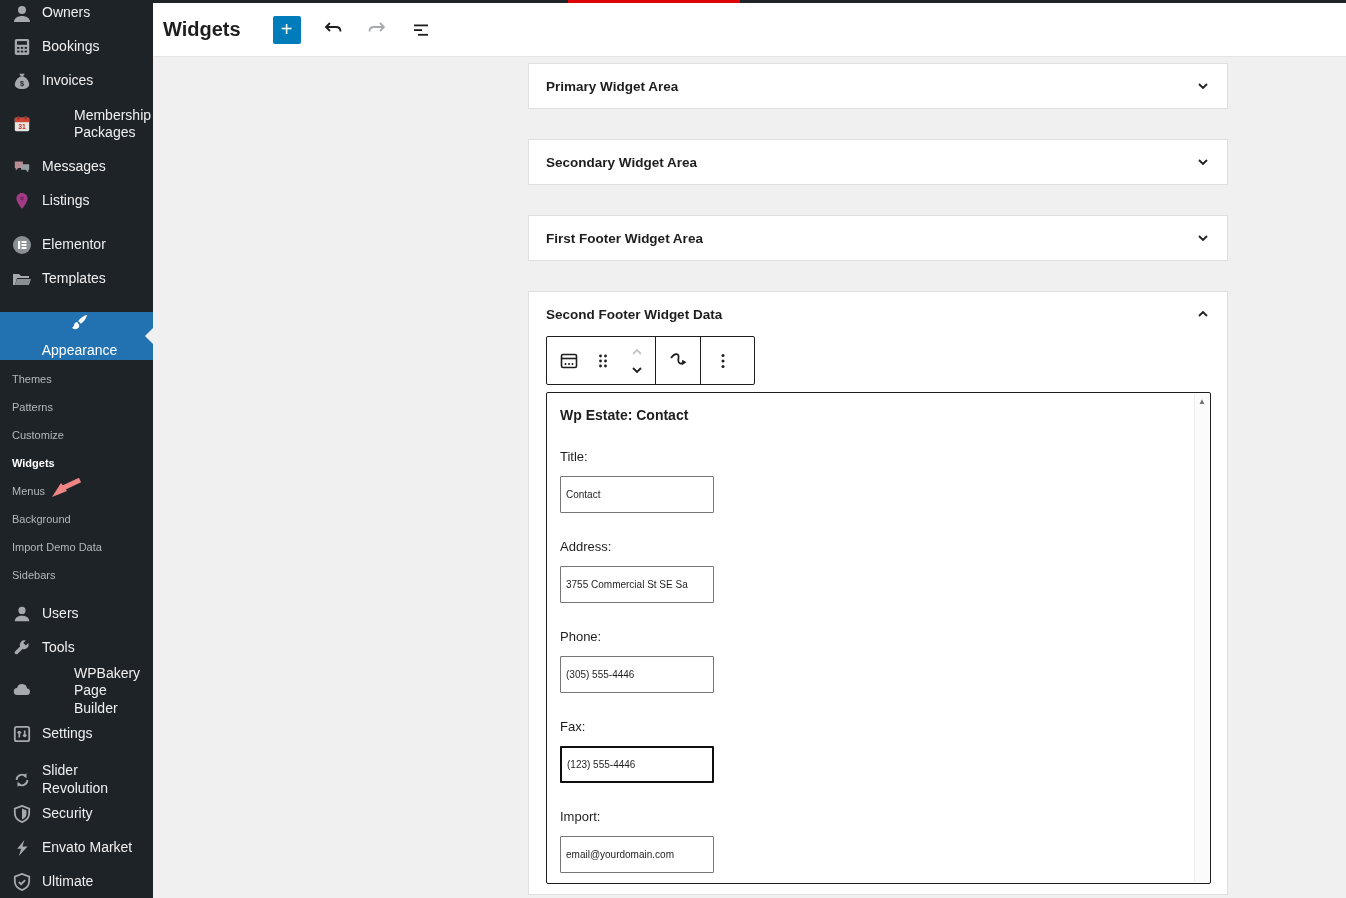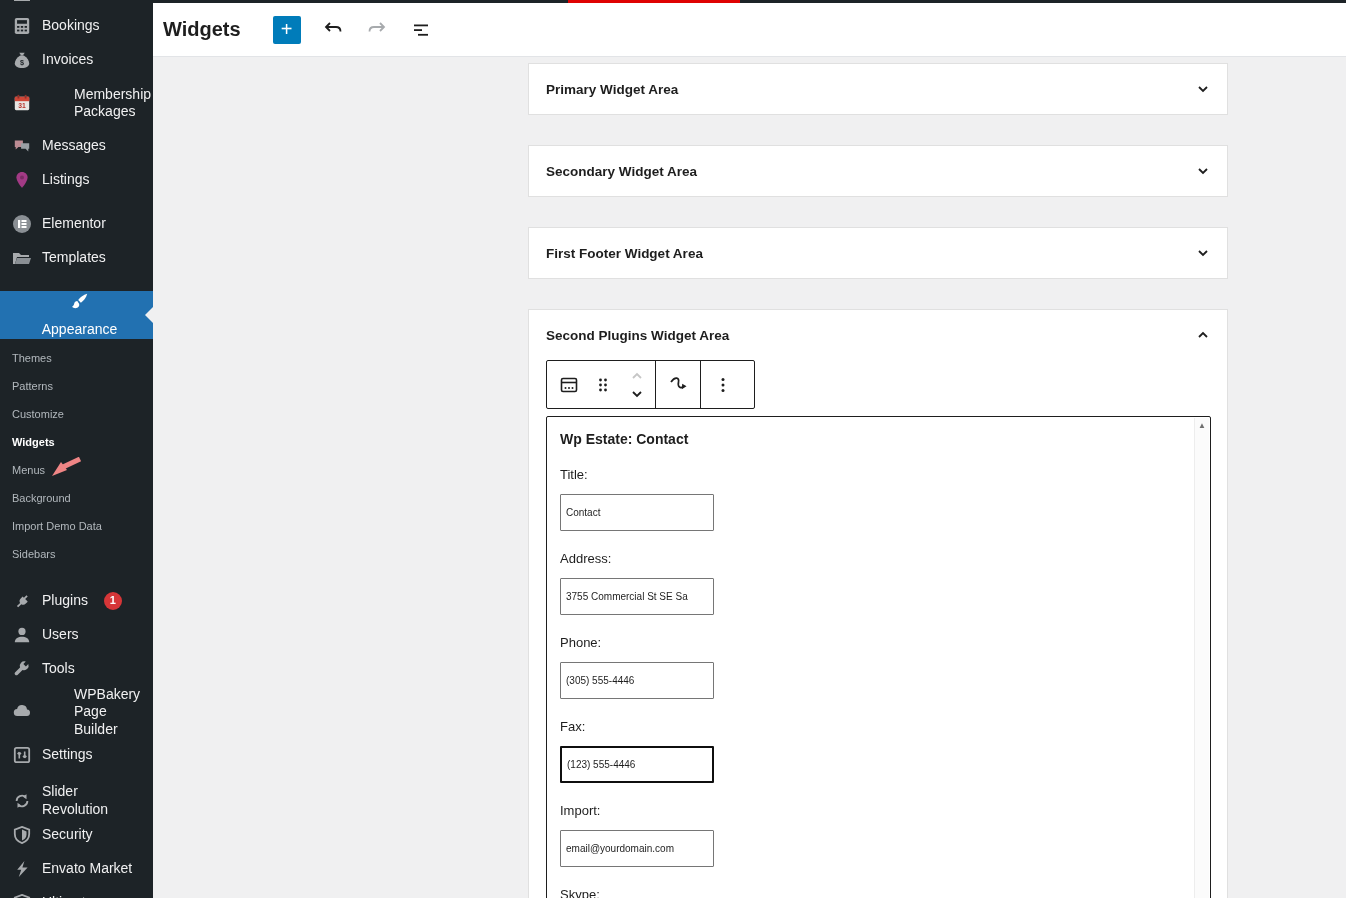--- a/index.html
+++ b/index.html
@@ -1,21 +1,21 @@
 <!DOCTYPE html>
 <html><head>
 <meta charset="utf-8">
 <style>
   * { margin:0; padding:0; box-sizing:border-box; }
   html,body { width:1346px; height:898px; overflow:hidden;
     font-family:"Liberation Sans", sans-serif; background:#f0f0f1; }
 
   
   .sidebar { position:absolute; left:0; top:0; width:153px; height:898px;
-    background:#1d2327; color:#f0f0f1; padding-top:1px; overflow:hidden; }
+    background:#1d2327; color:#f0f0f1; padding-top:22px; overflow:hidden; }
   .menu-item { min-height:34px; display:flex; align-items:center; gap:10px;
     padding:0 6px 0 12px; font-size:14px; line-height:1.25; cursor:pointer; }
   .menu-item .mi-ic { flex:0 0 20px; width:20px; height:20px; display:flex;
     align-items:center; justify-content:center; }
   .menu-item.two-line { min-height:52px;gap:42px; }
   .clip-top { margin-top:-26px; }
   .sep { height:10px; }
   .appearance { background:#2271b1; color:#fff; margin-top:16px; position:relative;flex-direction:column; }
   .appearance::after { content:""; position:absolute; right:0; top:50%;
     margin-top:-8px; width:0; height:0; border-top:8px solid transparent;
@@ -42,21 +42,21 @@
   .page-title { font-size:20px; font-weight:bold; color:#1e1e1e; margin-right:12px; }
   .add-btn { width:28px; height:28px; background:#007cba; border:none; border-radius:2px;
     color:#fff; font-size:20px; line-height:1; cursor:pointer; display:flex;
     align-items:center; justify-content:center; padding-bottom:2px; }
   .tb-ic { width:24px; height:24px; display:flex; align-items:center;
     justify-content:center; cursor:pointer; background:none; border:none; }
 
   
   .content { padding:6px 0 0 375px; }
   .card { width:700px; background:#fff; border:1px solid #e0e0e0; margin-bottom:30px; }
-  .card-head { height:50px; display:flex; align-items:center;
+  .card-head { height:44px; display:flex; align-items:center;
     justify-content:space-between; padding:0 12px 0 17px; cursor:pointer; }
   .card-title { font-size:13.5px; font-weight:bold; color:#1e1e1e; }
   .card.expanded { height:604px; margin-bottom:0; }
 
   
   .blk-toolbar { margin-left:17px; width:209px; height:49px; border:1px solid #1e1e1e;
     border-radius:2px; background:#fff; display:flex; }
   .blk-group { display:flex; align-items:center; justify-content:center; gap:6px;
     padding:0 8px; border-right:1px solid #1e1e1e; }
   .blk-group:last-child { border-right:none; }
@@ -66,21 +66,21 @@
   .mover svg { display:block; }
 
   
   .wform { position:relative; margin:7px 0 0 17px; width:665px; height:492px;
     border:1px solid #1e1e1e; border-radius:2px; background:#fff;
     padding:14px 30px 0 13px; overflow:hidden; }
   .wscroll { position:absolute; top:1px; right:1px; bottom:1px; width:15px;
     background:#fbfbfb; border-left:1px solid #ededed; text-align:center; }
   .wscroll .up { color:#707070; font-size:8px; display:block; margin-top:3px; }
   .wform-title { font-size:14px; font-weight:bold; color:#1e1e1e; }
-  .field label { display:block; font-size:13px; color:#1e1e1e; margin:20px 0 12px; }
+  .field label { display:block; font-size:13px; color:#1e1e1e; margin:26px 0 12px; }
   .field input { width:154px; height:37px; border:1px solid #767676; border-radius:1px;
     font-size:10px; font-family:"Liberation Sans", sans-serif; color:#1e1e1e;
     padding:1px 5px; background:#fff; }
   .field input.focused { border:2px solid #0f0f0f; }
 
   svg { display:block; }
 </style>
 </head>
 <body>
 
@@ -201,29 +201,20 @@
     <li>Menus</li>
     <li>Background</li>
     <li>Import Demo Data</li>
     <li>Sidebars</li>
     <svg class="annot-arrow" width="32" height="24" viewBox="0 0 32 24">
         <line x1="13" y1="10" x2="30" y2="2" stroke="#ef8585" stroke-width="5"></line>
         <polygon points="2,19 17,13 11,5" fill="#ef8585"></polygon>
       </svg>
   </ul>
 
-  <div class="menu-item" style="margin-top:8px">
-    <span class="mi-ic">
-      <svg width="18" height="18" viewBox="0 0 20 20">
-          <path d="M13 2v4h-2V2H9v4H7v3c0 2 1 3.5 3 4v5h2v-5c2-.5 3-2 3-4V6h-2V2z" fill="#a7aaad" transform="rotate(45 10 10)"></path>
-        </svg>
-    </span>
-    <span>Plugins</span>
-    <span class="badge">1</span>
-  </div>
 
   <div class="menu-item">
     <span class="mi-ic">
       <svg width="18" height="18" viewBox="0 0 20 20">
           <circle cx="10" cy="6" r="4" fill="#a7aaad"></circle>
           <path d="M2 18c0-4 4-6 8-6s8 2 8 6z" fill="#a7aaad"></path>
         </svg>
     </span>
     <span>Users</span>
   </div>
@@ -359,21 +350,21 @@
         <span>
             <svg width="24" height="24" viewBox="0 0 24 24">
               <polyline points="8,10 12,14 16,10" fill="none" stroke="#1e1e1e" stroke-width="1.8"></polyline>
             </svg>
           </span>
       </div>
     </div>
 
     <div class="card expanded">
       <div class="card-head">
-        <span class="card-title">Second Plugins Widget Area</span>
+        <span class="card-title">Second Footer Widget Data</span>
         <span>
             <svg width="24" height="24" viewBox="0 0 24 24">
               <polyline points="8,14 12,10 16,14" fill="none" stroke="#1e1e1e" stroke-width="1.8"></polyline>
             </svg>
           </span>
       </div>
 
       <div class="blk-toolbar">
         <div class="blk-group">
           <button class="blk-btn">

